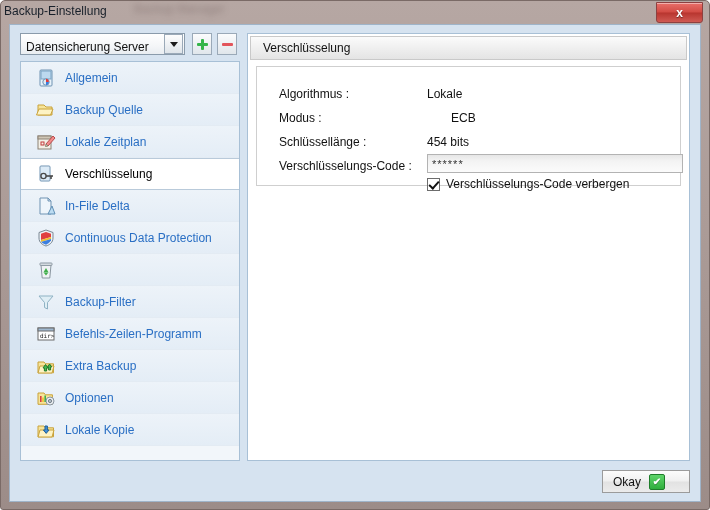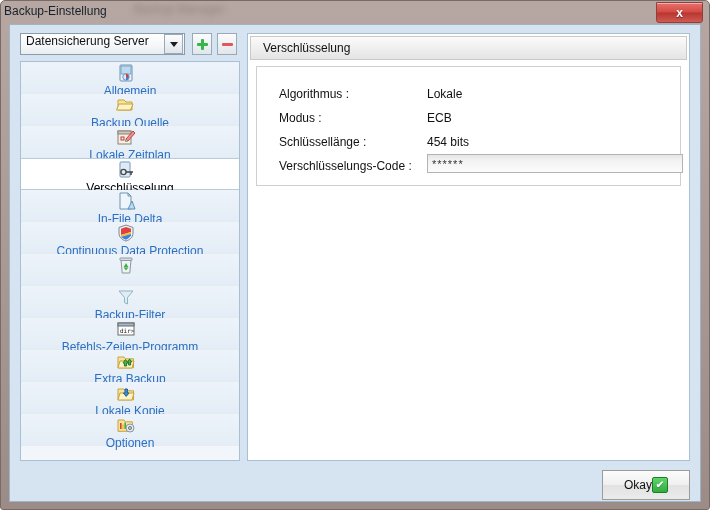--- a/index.html
+++ b/index.html
@@ -105,21 +105,21 @@
   }
   .combo {
     position: absolute;
     left: 0; top: 0;
     width: 165px;
     height: 22px;
     box-sizing: border-box;
     background: linear-gradient(180deg, #ffffff 0%, #f4f6f8 60%, #e9edf1 100%);
     border: 1px solid #8a9bab;
     display: flex;
-    align-items: flex-start;
+    align-items: flex-end;
     cursor: pointer;
   }
   .combo .combo-label {
     flex: 1;
     padding-left: 5px;
     font-size: 12px;
     color: #111;
     white-space: nowrap;
     overflow: hidden;
   }
@@ -180,25 +180,25 @@
     background: #f2f6fa;
     border: 1px solid #a8c0d6;
     box-sizing: border-box;
     overflow: hidden;
   }
   .side-item {
     position: relative;
     height: 32px;
     display: flex;
     align-items: center;
+    padding-left: 14px;
     box-sizing: border-box;
     cursor: pointer;
     background: linear-gradient(180deg, #edf3f9 0%, #e4edf6 100%);
     border-bottom: 1px solid #e3ebf3;
-    flex-direction: column;
   }
   .side-item .side-label {
     font-size: 12px;
     color: #2a6fc4;
     white-space: nowrap;
   }
   .side-item.selected {
     background: #ffffff;
     border-top: 1px solid #b9cada;
     border-bottom: 1px solid #b9cada;
@@ -320,29 +320,29 @@
   
   .btnbar {
     position: absolute;
     right: 10px;
     bottom: 7px;
     height: 24px;
     display: flex;
     gap: 8px;
   }
   .dlg-btn {
-    height: 30px;
+    height: 23px;
     min-width: 88px;
     box-sizing: border-box;
     padding: 0 10px;
     background: linear-gradient(180deg, #fcfcfc 0%, #f0f0f0 48%, #e2e2e2 52%, #ebebeb 100%);
     border: 1px solid #9b9b9b;
     display: flex;
     align-items: center;
-    justify-content: center;
+    gap: 8px;
     cursor: pointer;
     font-size: 12px;
     color: #111;
   }
   .badge {
     width: 14px;
     height: 14px;
     border-radius: 2px;
     display: flex;
     align-items: center;
@@ -509,71 +509,75 @@
               <path d="M7 12 L9.5 8.5 L12 12 H10.6 V15 H8.4 V12 Z" fill="#45b94e" stroke="#24782b"></path>
               <path d="M11.5 11 L13.6 8 L15.7 11 H14.6 V14 H12.6 V11 Z" fill="#45b94e" stroke="#24782b"></path>
             </svg>
           </span>
           <span class="side-label">Extra Backup</span>
         </div>
 
         <div class="side-item">
           <span class="side-icon">
             <svg width="20" height="20" viewBox="0 0 20 20">
-              <path d="M2 6 h6 l1.5 1.8 h8 v9 h-15.5 z" fill="#f6e49a" stroke="#c9a23a"></path>
-              <path d="M4 10 h14 l-2 7 h-14 z" fill="#fdf3c4" stroke="#c9a23a"></path>
-              <path d="M9 6 h2.4 v4 h1.6 L10.2 13.4 L7.4 10 H9 Z" fill="#4090d8" stroke="#1f5e96"></path>
-            </svg>
-          </span>
-          <span class="side-label">Lokale Kopie</span>
-        </div>
-
-        <div class="side-item">
-          <span class="side-icon">
-            <svg width="20" height="20" viewBox="0 0 20 20">
               <path d="M2 5 h6 l1.4 1.8 h7 v9.5 h-14.4 z" fill="#f6e49a" stroke="#c9a23a"></path>
               <rect x="4" y="8" width="1.6" height="6" fill="#d84040"></rect>
               <rect x="6.2" y="9.5" width="1.6" height="4.5" fill="#f0c030"></rect>
               <rect x="8.4" y="7.5" width="1.6" height="6.5" fill="#3fae4a"></rect>
               <circle cx="14" cy="13" r="4" fill="#e9ecef" stroke="#8a96a0"></circle>
               <circle cx="14" cy="13" r="1.6" fill="#b9c2ca" stroke="#74808a"></circle>
             </svg>
           </span>
           <span class="side-label">Optionen</span>
         </div>
 
+        <div class="side-item">
+          <span class="side-icon">
+            <svg width="20" height="20" viewBox="0 0 20 20">
+              <path d="M2 6 h6 l1.5 1.8 h8 v9 h-15.5 z" fill="#f6e49a" stroke="#c9a23a"></path>
+              <path d="M4 10 h14 l-2 7 h-14 z" fill="#fdf3c4" stroke="#c9a23a"></path>
+              <path d="M9 6 h2.4 v4 h1.6 L10.2 13.4 L7.4 10 H9 Z" fill="#4090d8" stroke="#1f5e96"></path>
+            </svg>
+          </span>
+          <span class="side-label">Lokale Kopie</span>
+        </div>
+
       </div>
 
       <div class="panel">
         <div class="panel-head">
           <span class="panel-head-title">Verschlüsselung</span>
         </div>
 
         <div class="group-box">
 
           <div class="form-row" style="top:12px;">
             <span class="form-label">Algorithmus :</span>
             <span class="form-value">Lokale</span>
           </div>
 
-          <div class="form-row" style="top:36px;">
+          <div class="form-row" style="top:36px;gap:24px;">
             <span class="form-label">Modus :</span>
             <span class="form-value">ECB</span>
           </div>
 
           <div class="form-row" style="top:60px;">
             <span class="form-label">Schlüssellänge :</span>
             <span class="form-value">454 bits</span>
           </div>
 
           <div class="form-row" style="top:84px;">
             <span class="form-label">Verschlüsselungs-Code :</span>
             <input class="pwd-input" type="text" readonly="" value="******" style="">
           </div>
 
+          <div class="check-row" style="top:110px;">
+            <span class="checkbox checked"></span>
+            <span class="check-label">Verschlüsselungs-Code verbergen</span>
+          </div>
 
         </div>
       </div>
 
       <div class="btnbar">
         <div class="dlg-btn">
           <span>Okay</span>
           <span class="badge ok">
             <span>✔</span>
           </span>

